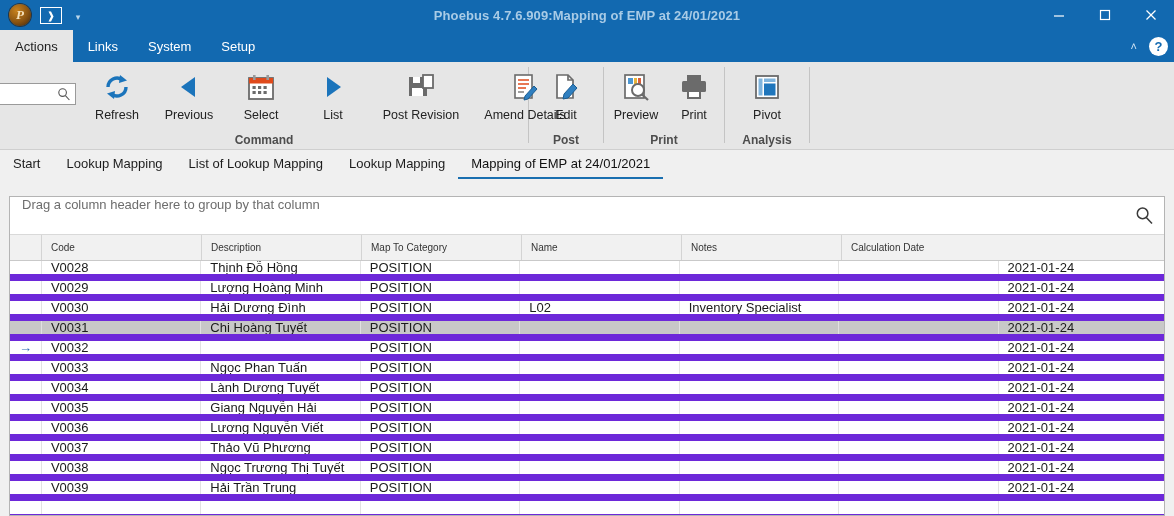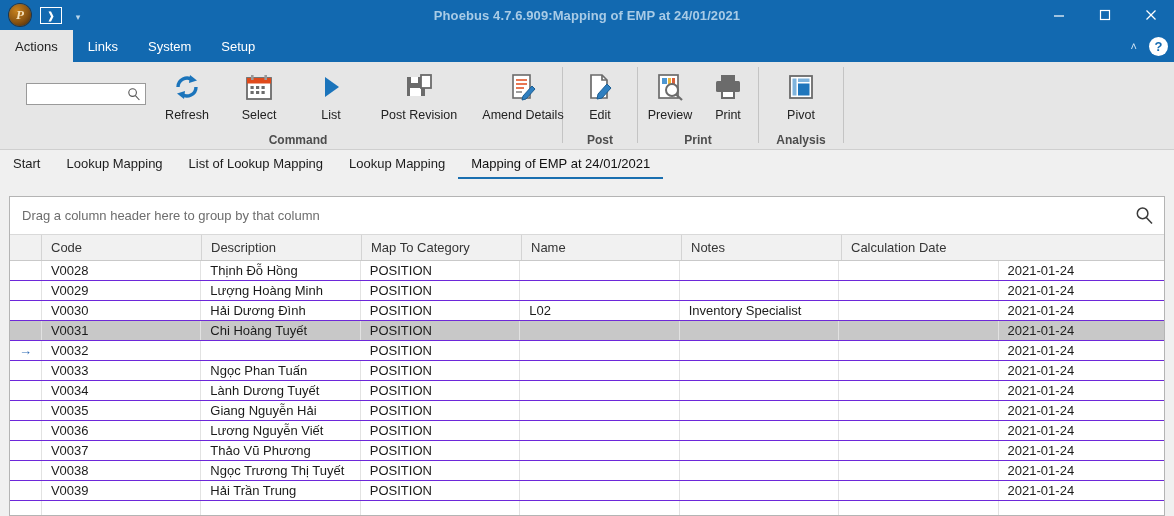--- a/index.html
+++ b/index.html
@@ -85,21 +85,21 @@
     background: #ffffff; color: #1269b0;
     font-size: 13px; font-weight: bold;
     display: flex; align-items: center; justify-content: center;
   }
 
   
   .ribbon {
     position: absolute; left: 0; top: 62px; width: 1174px; height: 88px;
     background: #e6e6e6;
     border-bottom: 1px solid #cfcfcf;
-    display: flex; align-items: flex-start; padding-left: 34px;
+    display: flex; align-items: flex-start;
   }
   .ribbon-group {
     position: relative; height: 88px;
     display: flex; flex-direction: column; align-items: center;
   }
   .ribbon-group .grp-items {
     display: flex; align-items: flex-start; height: 68px; padding-top: 3px;
   }
   .grp-label {
     font-size: 12px; color: #4d4d4d; font-weight: bold;
@@ -159,48 +159,48 @@
   .gridpanel {
     position: absolute; left: 9px; top: 196px;
     width: 1156px; height: 320px;
     background: #ffffff;
     border: 1px solid #b4b4b4;
     overflow: hidden;
   }
   .groupbar {
     position: relative;
     height: 38px; background: #ffffff;
-    display: flex; align-items: center;
+    display: flex; align-items: flex-start;
     padding-left: 12px;
     border-bottom: 1px solid #d9d9d9;
   }
   .groupbar-text { font-size: 13px; color: #6d6d6d; }
   .groupbar .mag2 {
     position: absolute; right: 10px; top: 9px;
     width: 19px; height: 19px; color: #3a3a3a;
   }
 
   .grid-head {
     display: flex; height: 26px;
     background: #f1f1f1;
     border-bottom: 1px solid #c9c9c9;
   }
   .hcell {
     display: flex; align-items: center;
-    font-size: 13px; color: #353535;
+    font-size: 10px; color: #353535;
     padding-left: 9px;
     border-right: 1px solid #d4d4d4;
     overflow: hidden; white-space: nowrap; text-align: center;
   }
   .hcell.indicator { border-right: 1px solid #d4d4d4; padding: 0; }
 
   .grid-body { }
   .grow {
     display: flex; height: 20px;
-    border-bottom: 1px solid #6d28d9;
+    border-bottom: 7px solid #6d28d9;
     background: #ffffff;
   }
   .grow.selected { background: #c8c8c8; }
   .gcell {
     display: flex; align-items: center;
     font-size: 13px; color: #1b1b1b;
     padding-left: 9px;
     border-right: 1px solid #e2e2e2;
     overflow: hidden; white-space: nowrap;
   }
@@ -300,20 +300,28 @@
             <svg width="30" height="30" viewBox="0 0 30 30">
               <path d="M6 15a9 9 0 0 1 14.5-7.1" fill="none" stroke="#1b74bb" stroke-width="3.4"></path>
               <path d="M24 15a9 9 0 0 1-14.5 7.1" fill="none" stroke="#1b74bb" stroke-width="3.4"></path>
               <polygon points="18,3 25,8.5 17,11" fill="#1b74bb"></polygon>
               <polygon points="12,27 5,21.5 13,19" fill="#1b74bb"></polygon>
             </svg>
           </span>
           <span class="rb-lbl">Refresh</span>
         </div>
 
+        <div class="rb-btn">
+          <span class="rb-ico">
+            <svg width="30" height="30" viewBox="0 0 30 30">
+                <polygon points="21,5 21,25 7,15" fill="#1b74bb"></polygon>
+              </svg>
+          </span>
+          <span class="rb-lbl">Previous</span>
+        </div>
 
         <div class="rb-btn">
           <span class="rb-ico">
             <svg width="30" height="30" viewBox="0 0 30 30">
               <rect x="3" y="6" width="24" height="21" fill="#fff" stroke="#6b6b6b" stroke-width="1.8"></rect>
               <rect x="3" y="6" width="24" height="5.5" fill="#e04a1b"></rect>
               <rect x="7" y="3" width="2.6" height="5" fill="#9a9a9a"></rect>
               <rect x="20.4" y="3" width="2.6" height="5" fill="#9a9a9a"></rect>
               <g fill="#6b6b6b">
                 <rect x="6.5" y="14" width="3.2" height="3"></rect>

